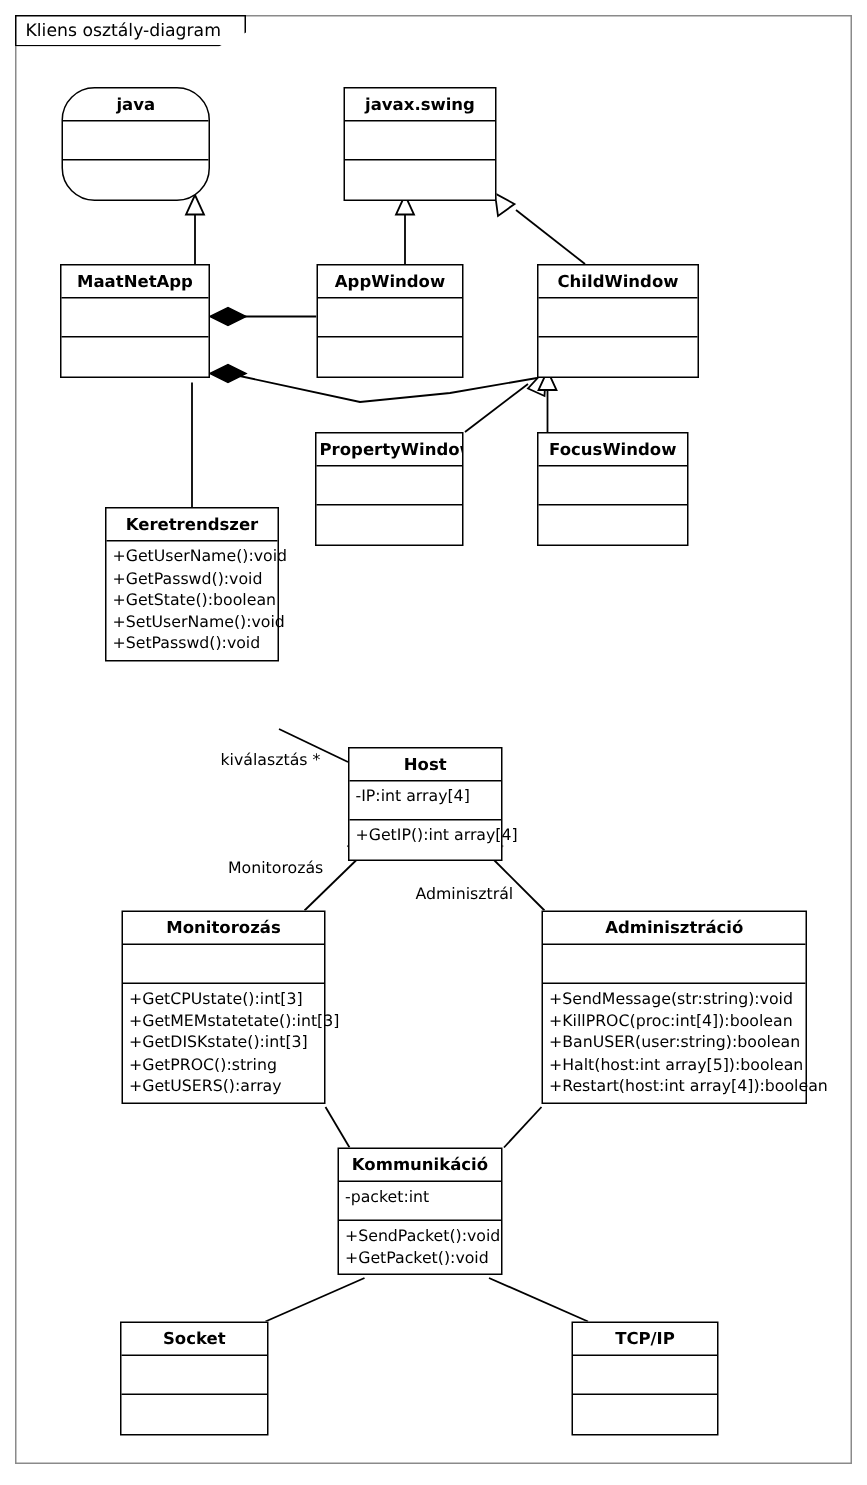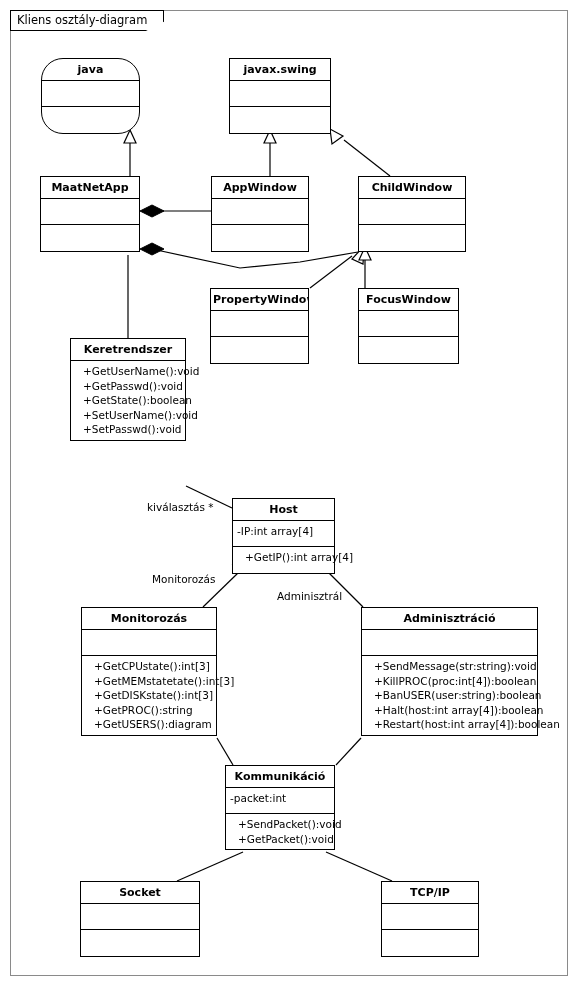--- a/index.html
+++ b/index.html
@@ -72,21 +72,20 @@
     min-height: 26px;
     box-sizing: border-box;
   }
   .uml-ops {
     padding: 3px 4px 3px 4px;
     font-size: 10.5px;
     line-height: 14.5px;
     color: #000;
     min-height: 26px;
     box-sizing: border-box;
-    margin-left: 8px;
   }
   .uml-attrs div, .uml-ops div { white-space: nowrap; }
   
   .c-empty { min-height: 26px; }
 
   
   #links {
     position: absolute;
     left: 0; top: 0;
     width: 578px;
@@ -225,48 +224,48 @@
   </div>
 
   <div class="uml-class" style="left:81px; top:607px; width:136px;">
     <div class="uml-name">Monitorozás</div>
     <div class="uml-attrs c-empty"></div>
     <div class="uml-ops">
       <div>+GetCPUstate():int[3]</div>
       <div>+GetMEMstatetate():int[3]</div>
       <div>+GetDISKstate():int[3]</div>
       <div>+GetPROC():string</div>
-      <div>+GetUSERS():diagram</div>
+      <div>+GetUSERS():array</div>
     </div>
   </div>
 
   <div class="uml-class" style="left:361px; top:607px; width:177px;">
     <div class="uml-name">Adminisztráció</div>
     <div class="uml-attrs c-empty"></div>
     <div class="uml-ops">
       <div>+SendMessage(str:string):void</div>
       <div>+KillPROC(proc:int[4]):boolean</div>
       <div>+BanUSER(user:string):boolean</div>
-      <div>+Halt(host:int array[4]):boolean</div>
+      <div>+Halt(host:int array[5]):boolean</div>
       <div>+Restart(host:int array[4]):boolean</div>
     </div>
   </div>
 
   <div class="uml-class" style="left:225px; top:765px; width:110px;">
     <div class="uml-name">Kommunikáció</div>
     <div class="uml-attrs">
       <div>-packet:int</div>
     </div>
     <div class="uml-ops">
       <div>+SendPacket():void</div>
       <div>+GetPacket():void</div>
     </div>
   </div>
 
-  <div class="uml-class" style="left:80px; top:881px; width:120px;">
+  <div class="uml-class" style="left:80px; top:881px; width:99px;">
     <div class="uml-name">Socket</div>
     <div class="uml-attrs c-empty"></div>
     <div class="uml-ops c-empty"></div>
   </div>
 
   <div class="uml-class" style="left:381px; top:881px; width:98px;">
     <div class="uml-name">TCP/IP</div>
     <div class="uml-attrs c-empty"></div>
     <div class="uml-ops c-empty"></div>
   </div>

